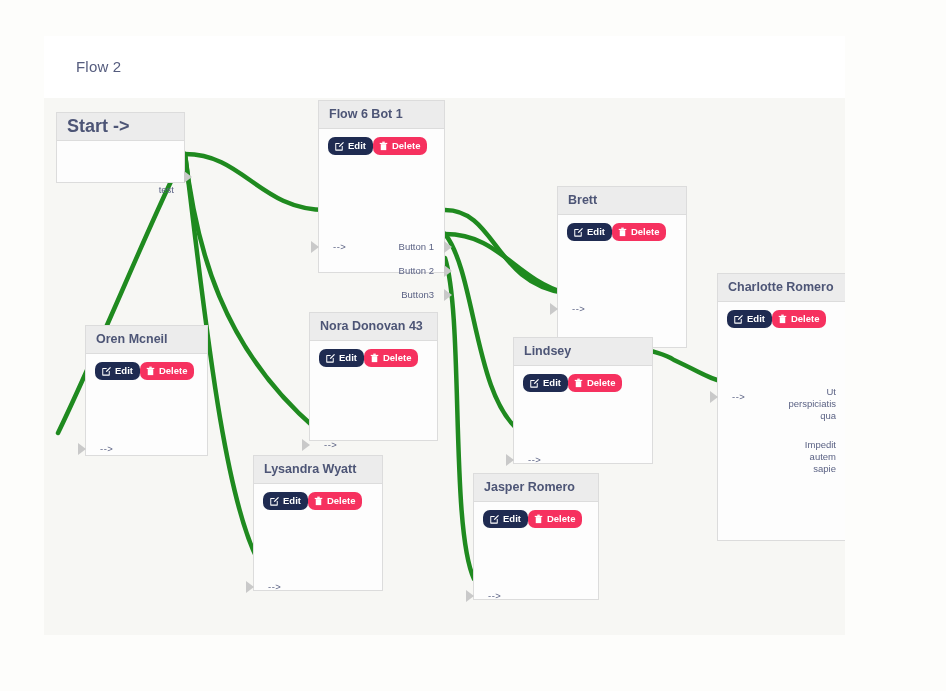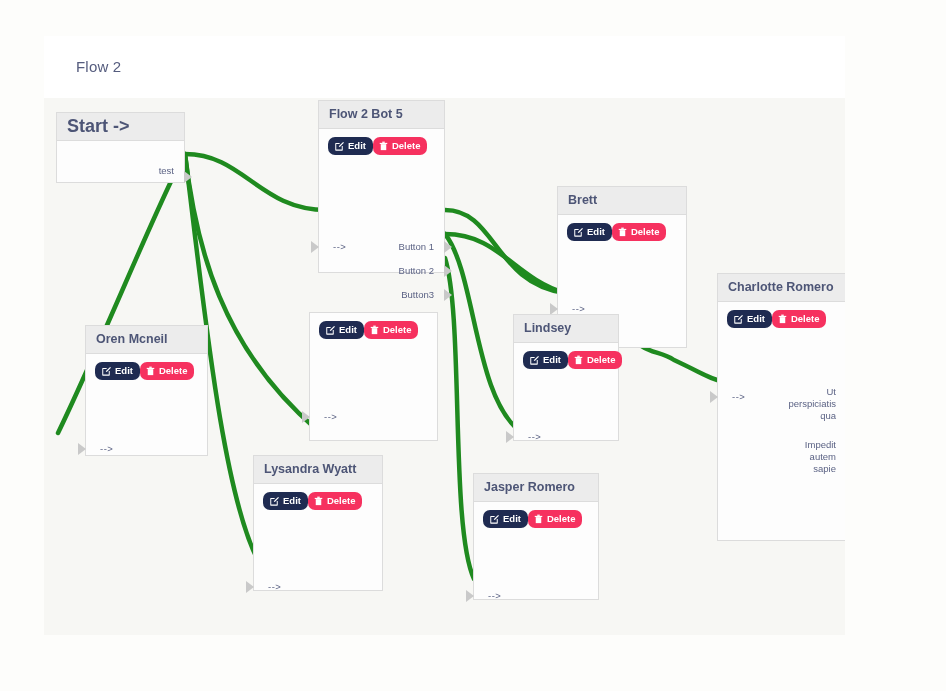--- a/index.html
+++ b/index.html
@@ -182,29 +182,29 @@
 
         <path d="M 401 160 C 420 220, 406 430, 430 481"></path>
 
         <path d="M 576 225 C 600 260, 612 250, 630 262 C 660 276, 668 282, 678 283"></path>
       </g>
     </svg>
 
     <div class="node" id="node-start" style="left:12px; top:14px; width:129px; height:71px;">
       <div class="node-header">Start -&gt;</div>
       <div class="node-body">
-        <div class="port-label port-out" style="top:24px;">
+        <div class="port-label port-out" style="top:43px;">
           <span>test</span>
         </div>
         <div class="port-arrow out" style="top:30px;"></div>
       </div>
     </div>
 
     <div class="node" id="node-bot1" style="left:274px; top:2px; width:127px; height:173px;">
-      <div class="node-header">Flow 2 Bot 5</div>
+      <div class="node-header">Flow 6 Bot 1</div>
       <div class="node-body">
         <div class="btn-row">
           <div class="btn btn-edit">
             <span>
               <svg width="10" height="10" viewBox="0 0 16 16">
                 <path fill="#ffffff" d="M2 3h7v1.6H3.6v8.8h8.8V8H14v6.5a.9.9 0 0 1-.9.9H2.9a.9.9 0 0 1-.9-.9V3.9A.9.9 0 0 1 2.9 3z"></path>
                 <path fill="#ffffff" d="M14.6 1.4 15.9 2.7 9.6 9l-1.9.6.6-1.9z"></path>
               </svg>
             </span>
             <span>Edit</span>
@@ -268,20 +268,21 @@
           </div>
         </div>
         <div class="port-label port-in" style="top:81px;">
           <span>--&gt;</span>
         </div>
         <div class="port-arrow in" style="top:81px;"></div>
       </div>
     </div>
 
     <div class="node" id="node-nora" style="left:265px; top:214px; width:129px; height:129px;">
+      <div class="node-header">Nora Donovan 43</div>
       <div class="node-body">
         <div class="btn-row">
           <div class="btn btn-edit">
             <span>
               <svg width="10" height="10" viewBox="0 0 16 16">
                 <path fill="#ffffff" d="M2 3h7v1.6H3.6v8.8h8.8V8H14v6.5a.9.9 0 0 1-.9.9H2.9a.9.9 0 0 1-.9-.9V3.9A.9.9 0 0 1 2.9 3z"></path>
                 <path fill="#ffffff" d="M14.6 1.4 15.9 2.7 9.6 9l-1.9.6.6-1.9z"></path>
               </svg>
             </span>
             <span>Edit</span>
@@ -359,21 +360,21 @@
             <span>Delete</span>
           </div>
         </div>
         <div class="port-label port-in" style="top:80px;">
           <span>--&gt;</span>
         </div>
         <div class="port-arrow in" style="top:80px;"></div>
       </div>
     </div>
 
-    <div class="node" id="node-lindsey" style="left:469px; top:216px; width:106px; height:127px;">
+    <div class="node" id="node-lindsey" style="left:469px; top:239px; width:140px; height:127px;">
       <div class="node-header">Lindsey</div>
       <div class="node-body">
         <div class="btn-row">
           <div class="btn btn-edit">
             <span>
               <svg width="10" height="10" viewBox="0 0 16 16">
                 <path fill="#ffffff" d="M2 3h7v1.6H3.6v8.8h8.8V8H14v6.5a.9.9 0 0 1-.9.9H2.9a.9.9 0 0 1-.9-.9V3.9A.9.9 0 0 1 2.9 3z"></path>
                 <path fill="#ffffff" d="M14.6 1.4 15.9 2.7 9.6 9l-1.9.6.6-1.9z"></path>
               </svg>
             </span>

